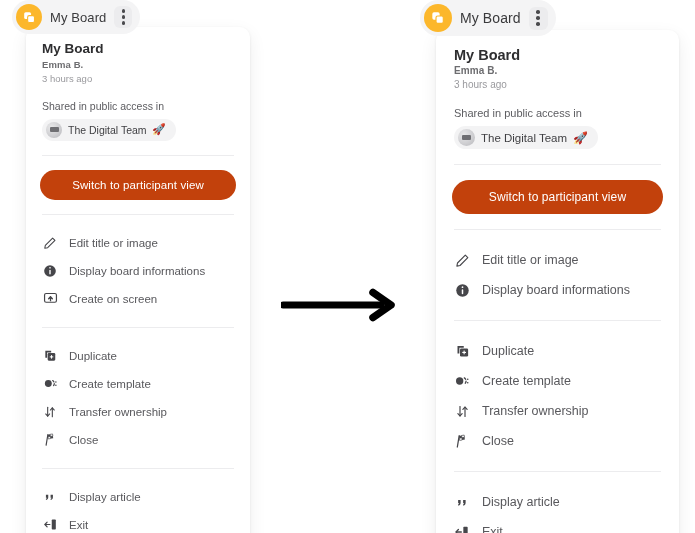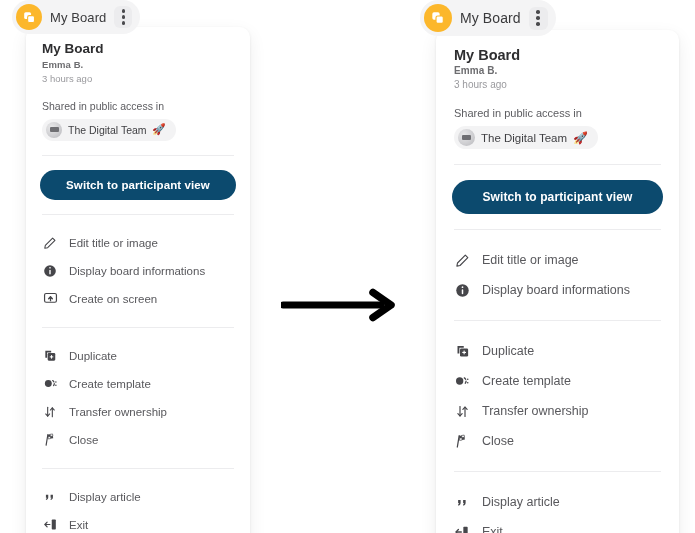--- a/index.html
+++ b/index.html
@@ -186,27 +186,27 @@
   }
   .panel-right .divider { margin: 15px 18px; }
 
   
   .cta-wrap { padding: 0 14px; }
   .panel-right .cta-wrap { padding: 0 16px; }
   .cta {
     display: block;
     width: 100%;
     box-sizing: border-box;
-    background: #0c4a6e;
+    background: #c2410c;
     color: #ffffff;
     border: none;
     border-radius: 999px;
     font-family: "Liberation Sans", sans-serif;
     font-size: 11.5px;
-    font-weight: bold;
+    font-weight: normal;
     padding: 9px 4px;
     cursor: pointer;
     letter-spacing: .1px;
   }
   .panel-right .cta { font-size: 12px; padding: 10px 4px; }
 
   
   .menu-group { padding: 0 4px; }
   .menu-item {
     display: flex;

